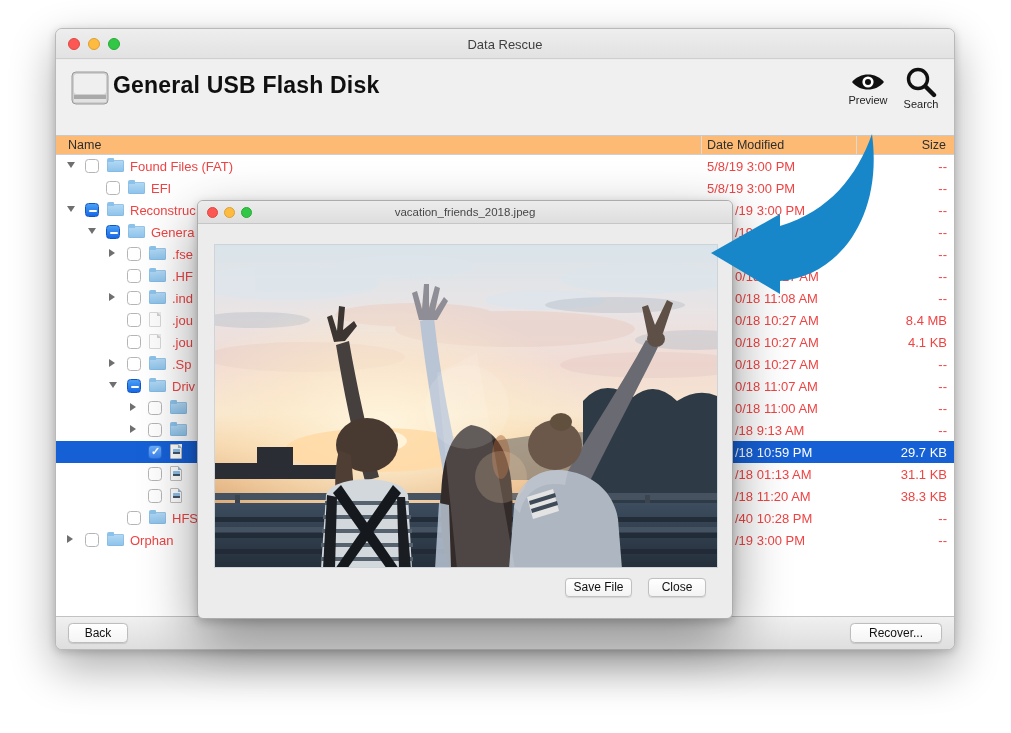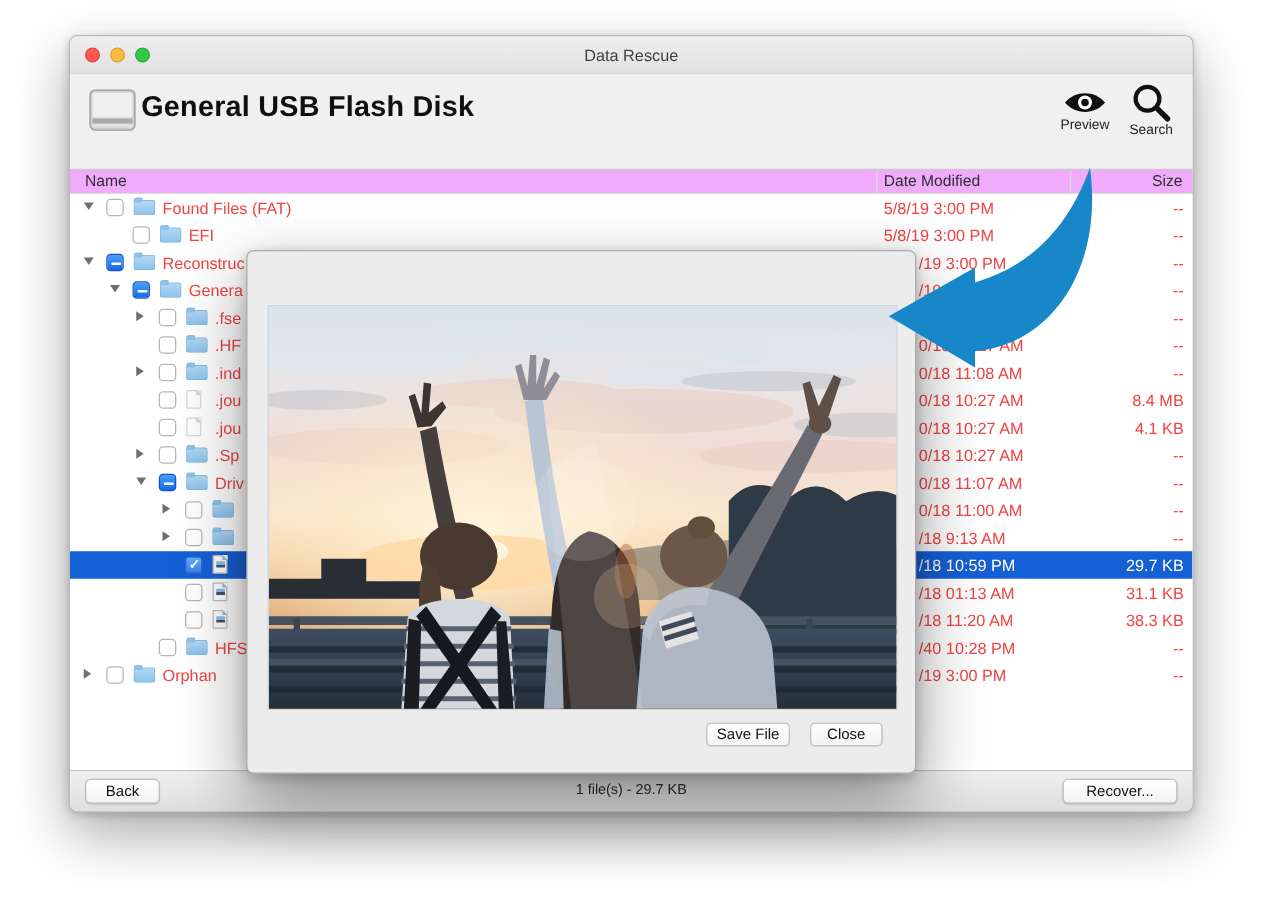--- a/index.html
+++ b/index.html
@@ -23,21 +23,21 @@
   .hd-title{position:absolute;left:57px;top:12px;font-size:23px;font-weight:bold;color:#101010;letter-spacing:.2px;}
   .hd-sub{position:absolute;left:13px;top:52px;font-size:12px;color:#1c1c1c;}
   .tool{position:absolute;top:10px;text-align:center;color:#111;}
   .tool.preview{right:63px;width:46px;}
   .tool.search{right:10px;width:46px;}
   .tool .tlabel{font-size:11px;color:#222;margin-top:0;}
   .tool svg{display:block;margin:0 auto;}
   .tool.search svg{margin-top:-4px;}
 
   
-  .col-header{position:absolute;left:0;top:107px;right:0;height:19px;background:#f0abfc;
+  .col-header{position:absolute;left:0;top:107px;right:0;height:19px;background:#fdba74;
     border-bottom:1px solid #cfcfcf;font-size:12.5px;color:#2e2e2e;}
   .col-header .c-name{position:absolute;left:12px;top:2px;}
   .col-header .c-date{position:absolute;left:651px;top:2px;}
   .col-header .c-size{position:absolute;right:8px;top:2px;}
   .col-div{position:absolute;top:0;bottom:0;width:1px;background:#dadada;}
 
   
   .file-list{position:absolute;left:0;top:126px;right:0;bottom:33px;background:#ffffff;overflow:hidden;border-radius:0;}
   .row{position:relative;height:22px;width:100%;font-size:13px;color:#ef4444;}
   .row.selected{background:#1660d6;color:#fff;}
@@ -284,26 +284,33 @@
     <span class="cb unchecked" style="left: 29px;"></span>
     <span class="ficon i-folder" style="left: 51px;"></span>
     <span class="fname" style="left: 74px;">Orphan</span>
     <span class="fdate clipped">/19 3:00 PM</span>
     <span class="fsize">--</span>
   </div>
     </div>
 
   <div class="footer">
     <div class="mac-btn back-btn">Back</div>
-    <div class="status">1 file(s) - 29.7 KB</div>
     <div class="mac-btn recover-btn">Recover...</div>
   </div>
 </div>
 
 <div class="preview-window">
+  <div class="titlebar">
+    <div class="lights">
+      <div class="light red"></div>
+      <div class="light yellow"></div>
+      <div class="light green"></div>
+    </div>
+    <div class="win-title">vacation_friends_2018.jpeg</div>
+  </div>
 
   <div class="photo-frame">
     <svg width="504" height="324" viewBox="0 0 504 324">
       <defs>
         <linearGradient id="sky" x1="0" y1="0" x2="0" y2="1">
           <stop offset="0" stop-color="#d9e4ea"></stop>
             <stop offset=".2" stop-color="#e9e4e5"></stop>
           <stop offset=".37" stop-color="#f2dcd4"></stop>
             <stop offset=".52" stop-color="#f8e6d0"></stop>
           <stop offset=".62" stop-color="#f4d3a9"></stop>

